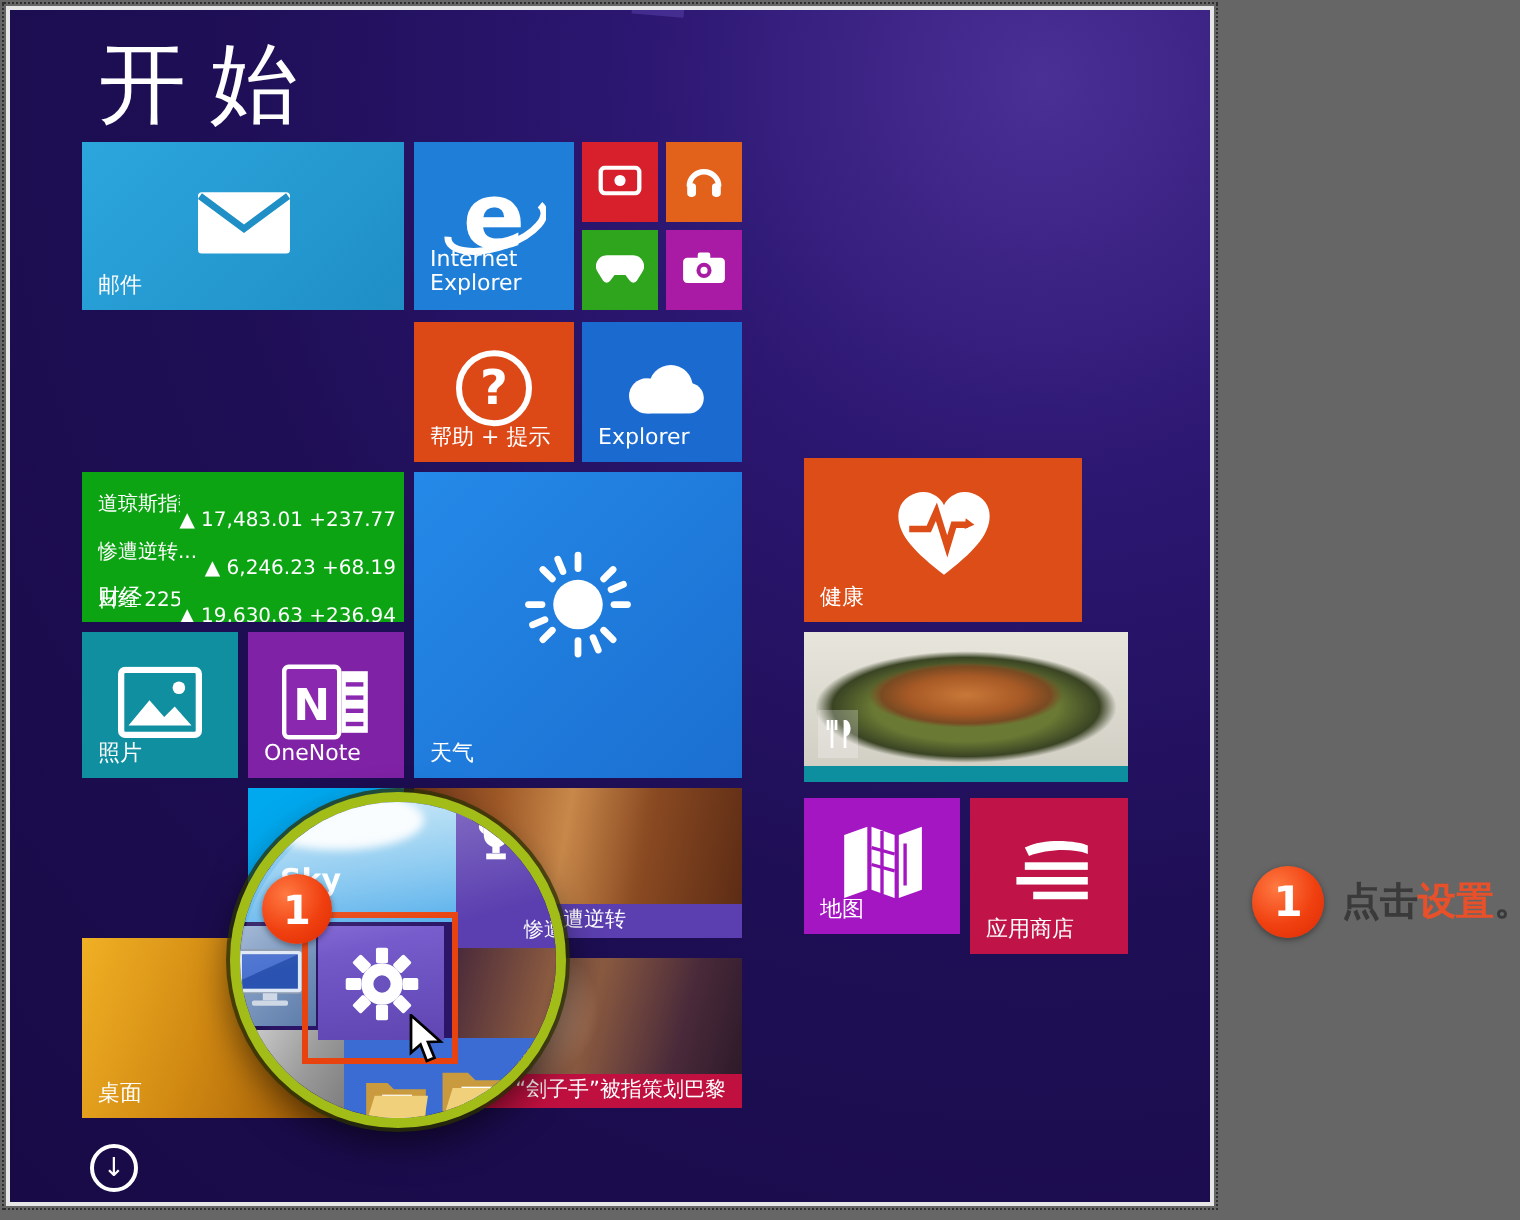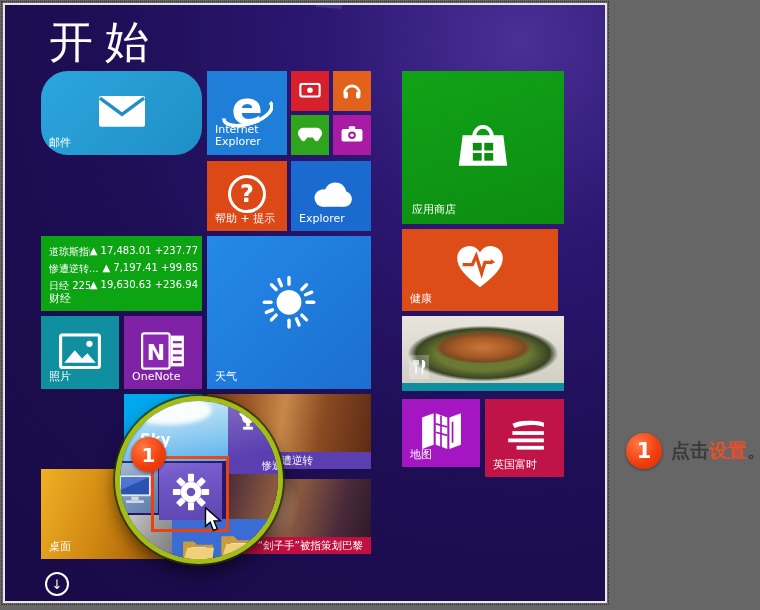--- a/index.html
+++ b/index.html
@@ -20,21 +20,21 @@
                border:26px solid transparent; border-top-color:rgba(130,100,220,.28);
                border-right-color:rgba(130,100,220,.18); transform:rotate(-40deg); }
   .page-title { position:absolute; left:44px; top:8px; color:#fff; font-size:44px; font-weight:400;
                 letter-spacing:12px; white-space:nowrap; }
 
   
   .tile { position:absolute; color:#fff; overflow:hidden; }
   .tile .lbl { position:absolute; left:8px; bottom:5px; font-size:11px; line-height:1.15; white-space:nowrap; }
   .cicon { position:absolute; left:50%; top:50%; transform:translate(-50%,-55%); }
 
-  #t-mail    { left:36px;  top:66px;  width:161px; height:84px; background:linear-gradient(135deg,#2ba6dd,#1f8fc6);border-radius:27px; }
+  #t-mail    { left:36px;  top:66px;  width:161px; height:84px; background:linear-gradient(135deg,#2ba6dd,#1f8fc6); }
   #t-ie      { left:202px; top:66px;  width:80px;  height:84px; background:#1f7fd8; }
   #t-video   { left:286px; top:66px;  width:38px;  height:40px; background:#d8202c; }
   #t-music   { left:328px; top:66px;  width:38px;  height:40px; background:#e2621c; }
   #t-games   { left:286px; top:110px; width:38px;  height:40px; background:#2fa51e; }
   #t-camera  { left:328px; top:110px; width:38px;  height:40px; background:#aa1ba5; }
   #t-cal     { left:36px;  top:156px; width:161px; height:70px; background:#5c3ec2; }
   #t-help    { left:202px; top:156px; width:80px;  height:70px; background:#dd4817; }
   #t-drive   { left:286px; top:156px; width:80px;  height:70px; background:#1a6ad0; }
   #t-fin     { left:36px;  top:231px; width:161px; height:75px; background:#0da414; }
   #t-weather { left:202px; top:231px; width:164px; height:153px; background:linear-gradient(135deg,#2489e8,#1b6fd0); }
@@ -43,41 +43,41 @@
   #t-people  { left:36px;  top:389px; width:78px;  height:70px; background:#e04317; }
   #t-skype   { left:119px; top:389px; width:78px;  height:70px; background:#00a8ee; }
   #t-desktop { left:36px;  top:464px; width:161px; height:90px;
                background:linear-gradient(110deg,#f0b024 0%,#d08812 40%,#a86208 75%,#7a4604 100%); }
   #t-sports  { left:202px; top:389px; width:164px; height:75px;
                background:linear-gradient(100deg,#6e3418 0%,#a05a28 25%,#c8884a 45%,#8a4a22 68%,#5a2a14 100%); }
   #t-news    { left:202px; top:474px; width:164px; height:75px;
                background:radial-gradient(circle at 35% 35%, rgba(220,180,150,.5) 0 10%, transparent 30%),
                           linear-gradient(105deg,#3a2238 0%,#6a4a46 30%,#8a5a40 52%,#4a2a3a 78%,#2a1828 100%); }
   #t-store   { left:397px; top:66px;  width:162px; height:153px; background:linear-gradient(160deg,#11a317,#0c8c11); }
-  #t-health  { left:397px; top:224px; width:156px; height:82px; background:#dd4d17; }
+  #t-health  { left:397px; top:224px; width:139px; height:82px; background:#dd4d17; }
   #t-food    { left:397px; top:311px; width:162px; height:75px;
                background:radial-gradient(ellipse 58% 42% at 50% 42%, #c87838 0%, #a85a26 30%, #7a4a22 45%, transparent 52%),
                           radial-gradient(ellipse 75% 60% at 50% 50%, #6a7a34 38%, #3a4424 55%, transparent 62%),
                           linear-gradient(#e8e5dc,#cfccc2); }
   #t-maps    { left:397px; top:394px; width:78px;  height:68px; background:#a316c2; }
   #t-reading { left:480px; top:394px; width:79px;  height:78px; background:#c01448; }
 
   .caption { position:absolute; left:0; right:0; bottom:0; height:17px; font-size:10.5px;
              line-height:17px; color:#fff; white-space:nowrap; overflow:hidden; }
   #t-sports .caption { background:#5b3fb0; text-align:right; padding-right:58px; }
   #t-news   .caption { background:#c01040; text-align:right; padding-right:8px; }
   .food-strip { position:absolute; left:0; right:0; bottom:0; height:8px; background:#0e8fa0; }
   .cutlery-box { position:absolute; left:7px; bottom:12px; width:20px; height:24px;
                  background:rgba(255,255,255,.25); display:flex; align-items:center; justify-content:center; }
 
   
   .fin-rows { position:absolute; left:8px; top:9px; right:4px; font-size:10px; }
   .fin-row { display:flex; margin-bottom:3px; white-space:nowrap; }
   .fin-name { width:60px; overflow:hidden; }
-  .fin-quote { flex:1; }
+  .fin-quote { flex:1;margin-top:10px; }
 
   
   .q-circle { width:38px; height:38px; border:3.5px solid #fff; border-radius:50%;
               display:flex; align-items:center; justify-content:center;
               font-size:24px; font-weight:bold; color:#fff; }
   .ie-e { position:relative; width:52px; height:52px; }
   .ie-e .e-glyph { position:absolute; left:50%; top:50%; transform:translate(-50%,-54%);
                    font-size:46px; font-weight:bold; color:#fff; }
   .ie-e svg { position:absolute; left:0; top:0; }
 
@@ -205,21 +205,21 @@
     </div>
 
     <div class="tile" id="t-fin">
       <div class="fin-rows">
         <div class="fin-row">
             <span class="fin-name">道琼斯指数</span>
             <span class="fin-quote">▲ 17,483.01 +237.77</span>
           </div>
         <div class="fin-row">
             <span class="fin-name">惨遭逆转...</span>
-            <span class="fin-quote">▲ 7,197.41 +99.85</span>
+            <span class="fin-quote">▲ 6,246.23 +68.19</span>
           </div>
         <div class="fin-row">
             <span class="fin-name">日经 225...</span>
             <span class="fin-quote">▲ 19,630.63 +236.94</span>
           </div>
       </div>
       <span class="lbl">财经</span>
     </div>
 
     <div class="tile" id="t-weather">
@@ -275,33 +275,20 @@
     </div>
 
     <div class="tile" id="t-sports">
       <div class="caption">惨遭逆转</div>
     </div>
 
     <div class="tile" id="t-news">
       <div class="caption">“刽子手”被指策划巴黎</div>
     </div>
 
-    <div class="tile" id="t-store">
-      <svg class="cicon" width="56" height="52" viewBox="0 0 44 40">
-        <path d="M15 13 a7 7.5 0 0 1 14 0" stroke="#fff" stroke-width="3" fill="none"></path>
-        <path d="M6 12 h32 l3 24 h-38 z" fill="#fff"></path>
-        <g fill="#0c8c11">
-          <rect x="14" y="18" width="7" height="6"></rect>
-            <rect x="23" y="18" width="7" height="6"></rect>
-          <rect x="14" y="26" width="7" height="6"></rect>
-            <rect x="23" y="26" width="7" height="6"></rect>
-        </g>
-      </svg>
-      <span class="lbl" style="left:10px; bottom:7px;">应用商店</span>
-    </div>
 
     <div class="tile" id="t-health">
       <svg class="cicon" width="50" height="44" viewBox="0 0 46 40">
         <path d="M23 38 C10 28 2 20 2 11 C2 4 8 0 13.5 0 C18 0 21.5 3 23 6 C24.5 3 28 0 32.5 0 C38 0 44 4 44 11 C44 20 36 28 23 38 Z" fill="#fff"></path>
         <polyline points="7,17 16,17 19.5,9 24.5,25 27.5,15 34,15" stroke="#dd4d17" stroke-width="3" fill="none"></polyline>
         <path d="M33 12 l4 3 l-4.5 2 z" fill="#dd4d17"></path>
       </svg>
       <span class="lbl">健康</span>
     </div>
 
@@ -339,21 +326,21 @@
 
     <div class="tile" id="t-reading">
       <svg class="cicon" width="42" height="32" viewBox="0 0 40 30">
         <g fill="#fff">
           <path d="M8 3 C18 -2 34 0 38 2 L38 6 C30 3 18 4 10 7 Z"></path>
           <rect x="8" y="10" width="30" height="3.6"></rect>
           <rect x="4" y="17" width="34" height="3.6"></rect>
           <rect x="12" y="24" width="26" height="3.6"></rect>
         </g>
       </svg>
-      <span class="lbl">英国富时</span>
+      <span class="lbl">应用商店</span>
     </div>
 
     <div class="down-btn">
       <span>↓</span>
     </div>
 
     <div class="mag">
       <div class="mag-item mag-sky"></div>
       <div class="mag-item mag-cloud"></div>
       <div class="mag-item mag-skytxt">Sky</div>

